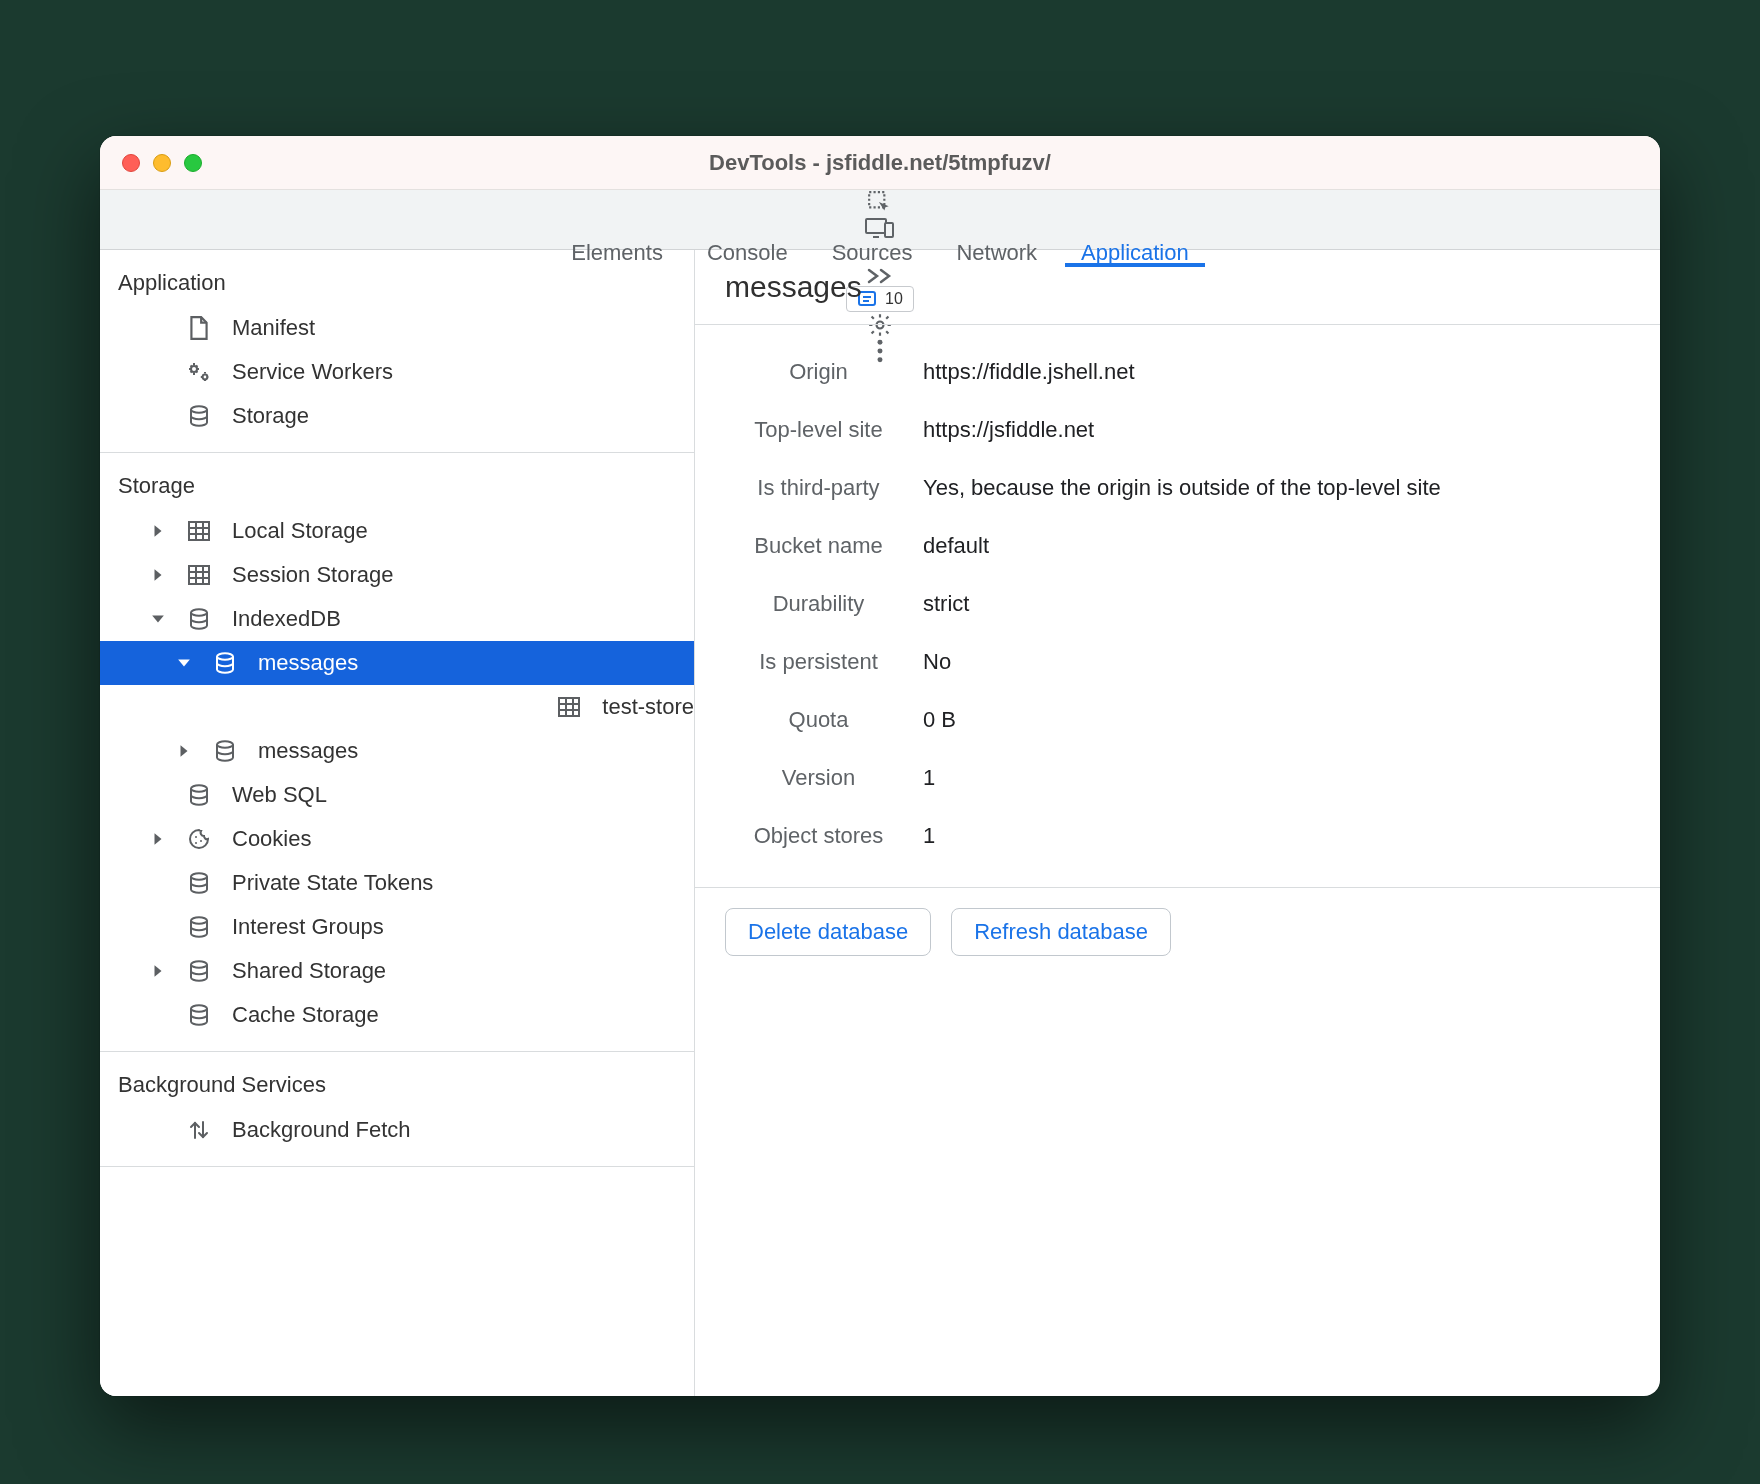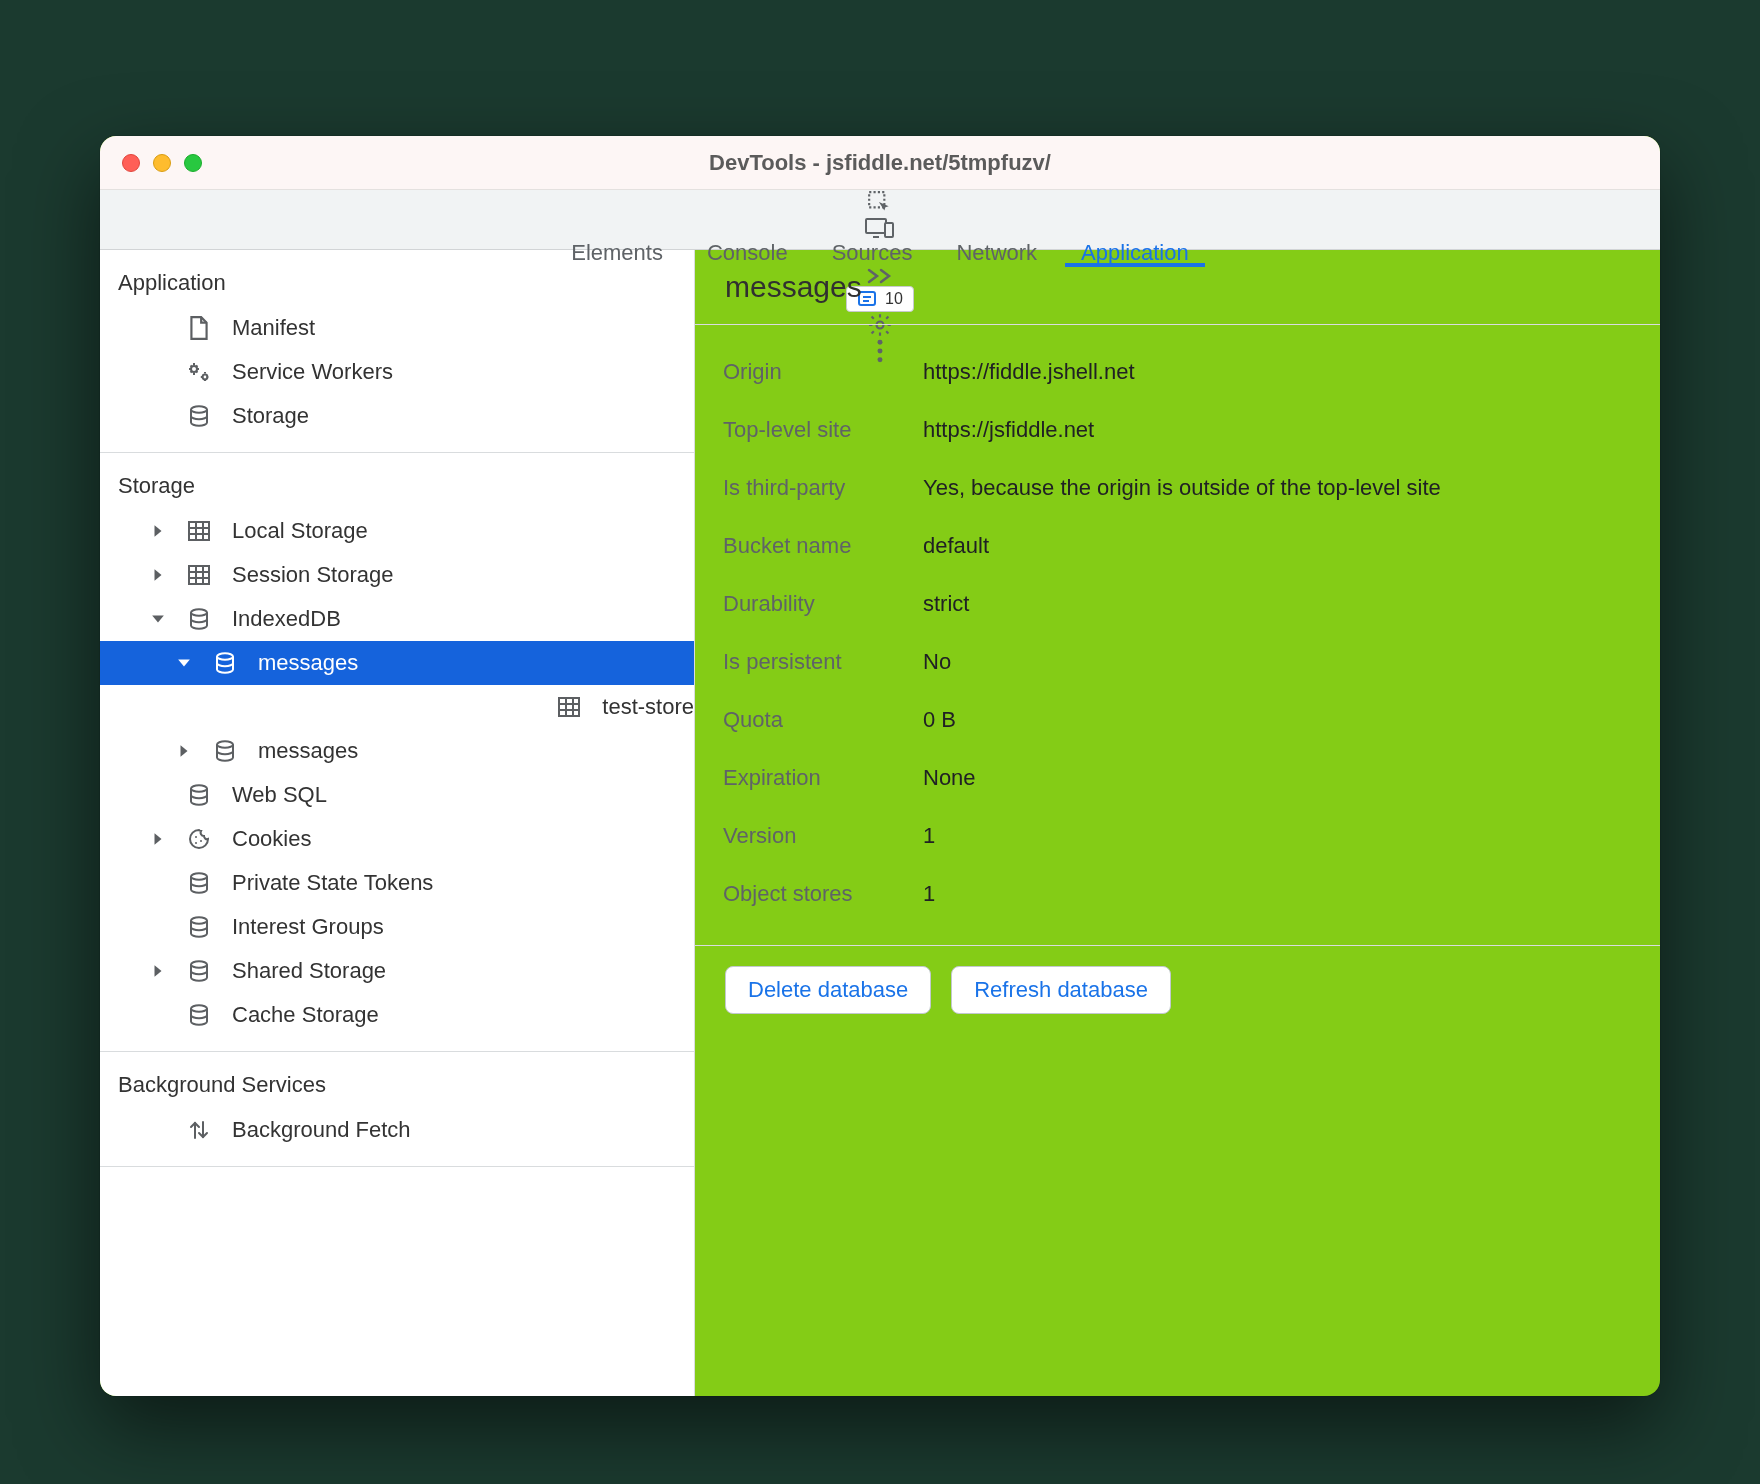--- a/index.html
+++ b/index.html
@@ -8,21 +8,21 @@
     background: #1b3a2f;
     width: 1760px;
     height: 1484px;
     display: flex;
     align-items: center;
     justify-content: center;
   }
   .window {
     width: 1560px;
     height: 1260px;
-    background: #84cc16;
+    background: #ffffff;
     border-radius: 16px;
     box-shadow: 0 30px 80px rgba(0,0,0,.55), 0 0 0 1px rgba(0,0,0,.08);
     overflow: hidden;
     display: flex;
     flex-direction: column;
     margin-top: 48px;
   }
   .titlebar {
     height: 54px;
     background: #fdf6f5;
@@ -67,21 +67,21 @@
   .row .ico { width:28px; display:inline-flex; justify-content:center; color:#5c5f62; }
   .row.selected { background:#1563dc; color:#fff; }
   .row.selected .ico, .row.selected .arrow { color:#fff; }
   .indent-1 { padding-left: 50px; }
   .indent-2 { padding-left: 76px; }
   .indent-3 { padding-left: 54px; justify-content: flex-end; }
   .content { flex:1; display:flex; flex-direction:column; overflow:auto;}
   .content-header { padding: 20px 30px; font-size:30px; color:#303030; border-bottom:1px solid #d9dcde;}
   .props { padding: 18px 28px; }
   .prop { display:flex; padding: 16px 0; font-size:22px; }
-  .prop .label { width: 200px; text-align:left; color:#5f6367; padding-right: 9px;}
+  .prop .label { width: 200px; text-align:center; color:#5f6367; padding-right: 9px;}
   .prop .value { flex:1; color:#202124;}
   .actions { border-top:1px solid #d9dcde; padding: 20px 30px; display:flex; gap:20px; margin-top: 4px;}
   .btn { border:1px solid #c2c8ce; background:#fff; color:#1a73e8; font-size:22px; padding:10px 22px; border-radius:8px; cursor:pointer;}
   svg { display:block; }
 </style>
 </head>
 <body>
 
 <div class="window">
 
@@ -396,24 +396,20 @@
           </div>
           <div class="prop">
             <div class="label">Is persistent</div>
             <div class="value">No</div>
           </div>
           <div class="prop">
             <div class="label">Quota</div>
             <div class="value">0 B</div>
           </div>
           <div class="prop">
-            <div class="label">Expiration</div>
-            <div class="value">None</div>
-          </div>
-          <div class="prop">
             <div class="label">Version</div>
             <div class="value">1</div>
           </div>
           <div class="prop">
             <div class="label">Object stores</div>
             <div class="value">1</div>
           </div>
         </div>
       <div class="actions">
         <button class="btn">Delete database</button>

